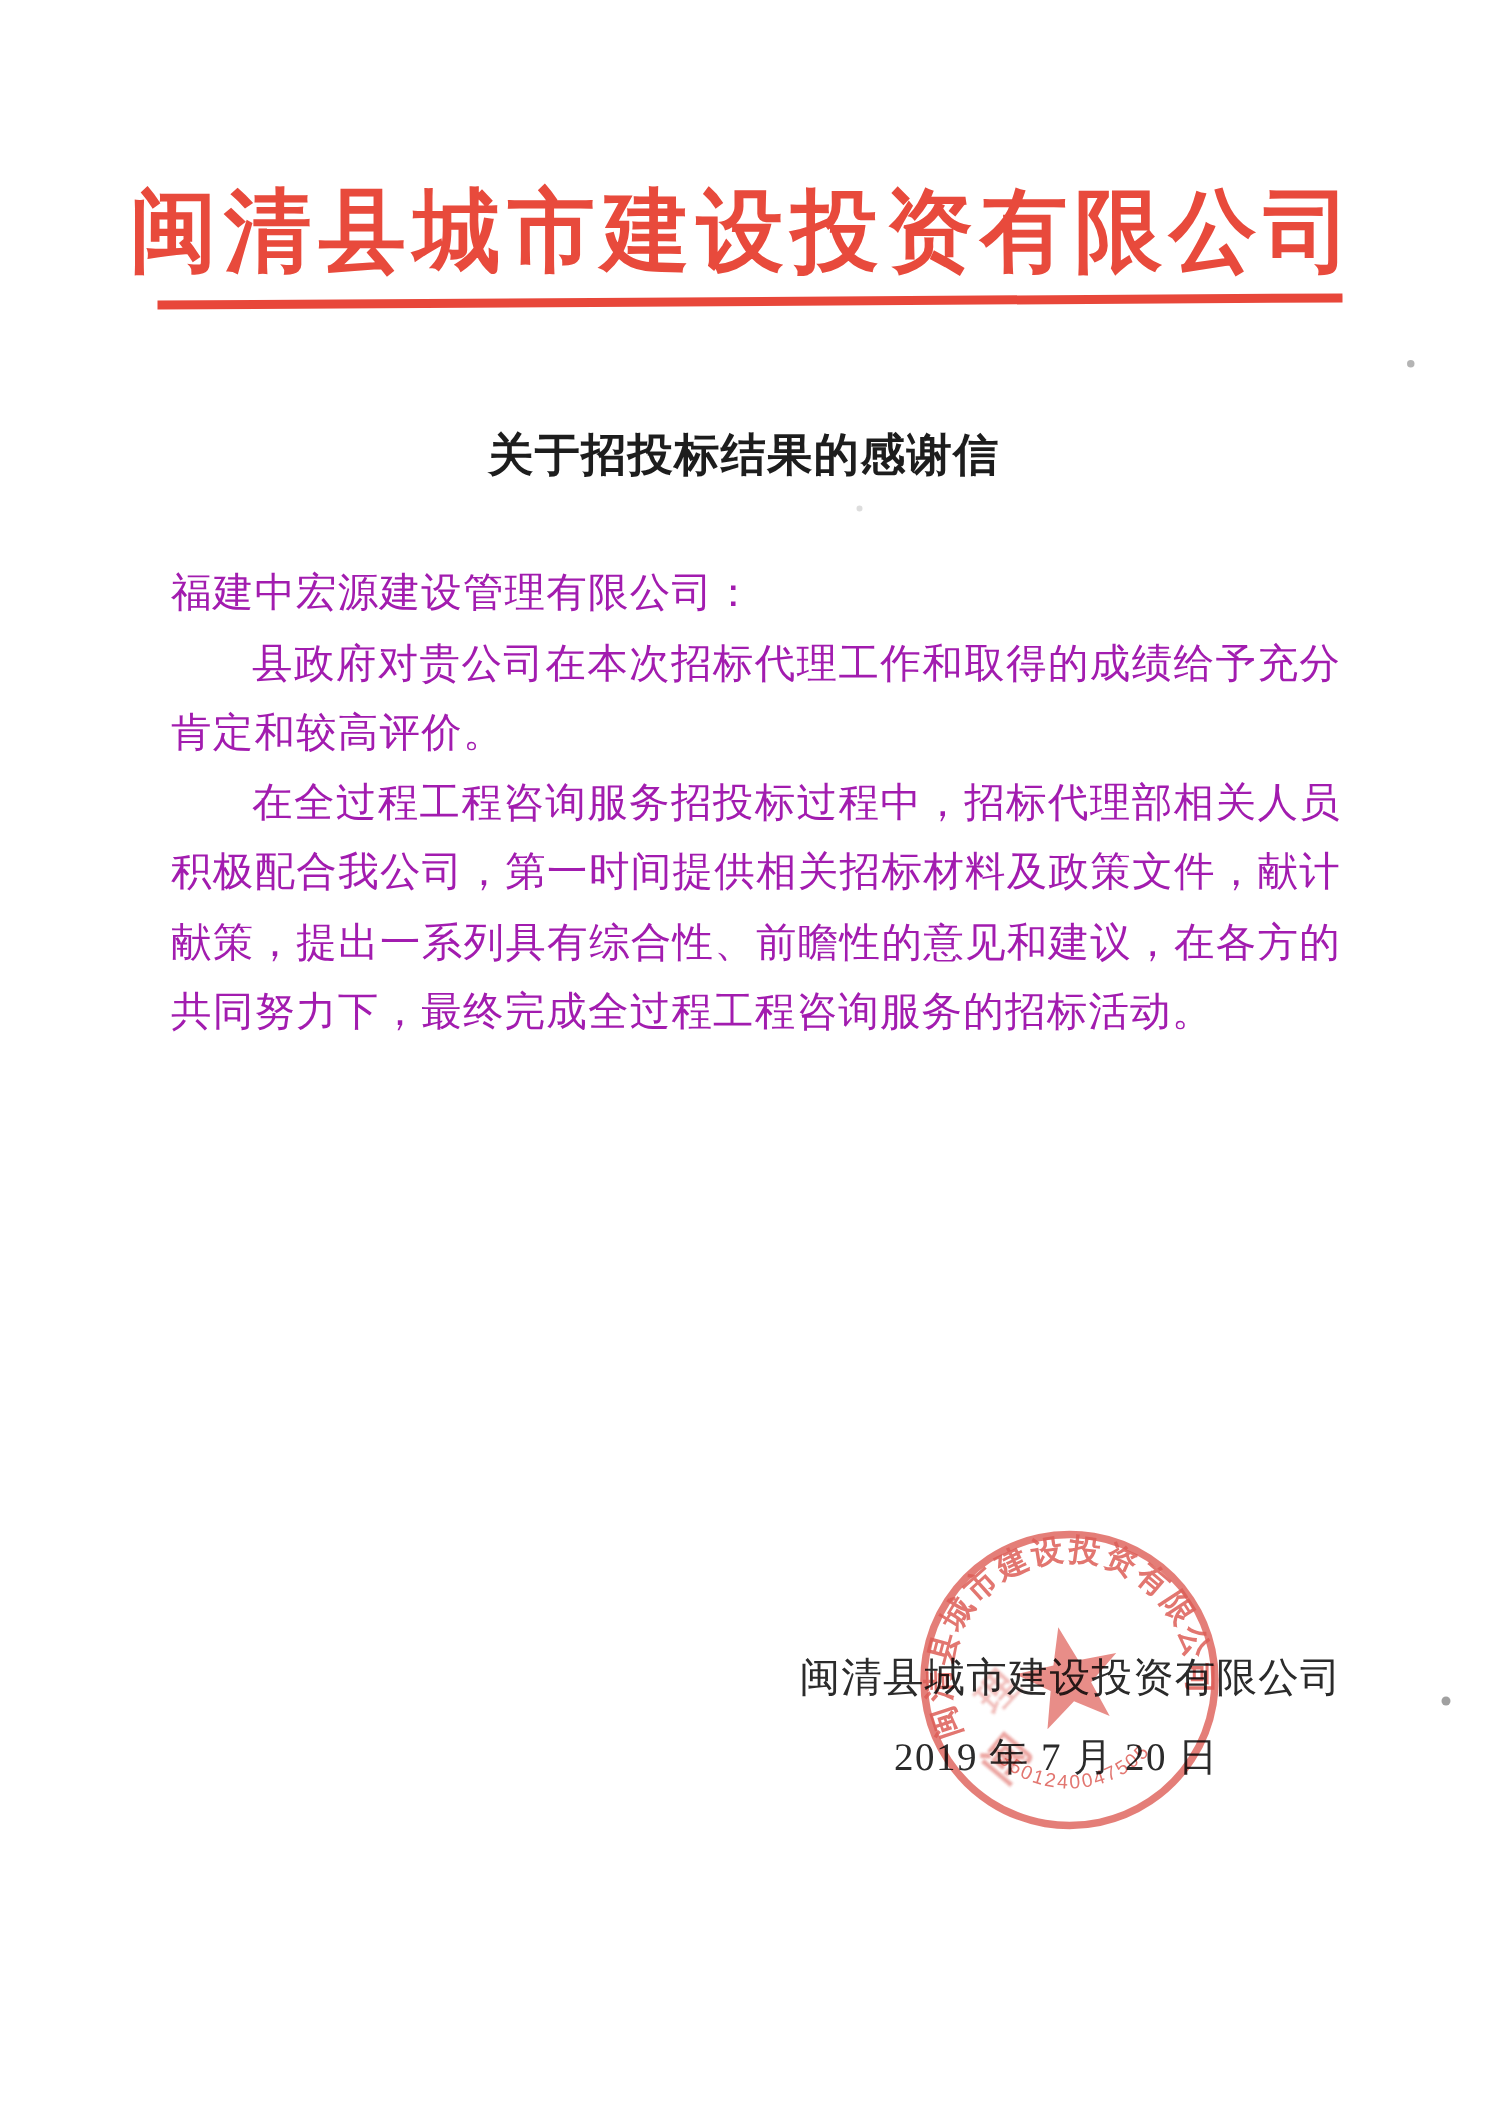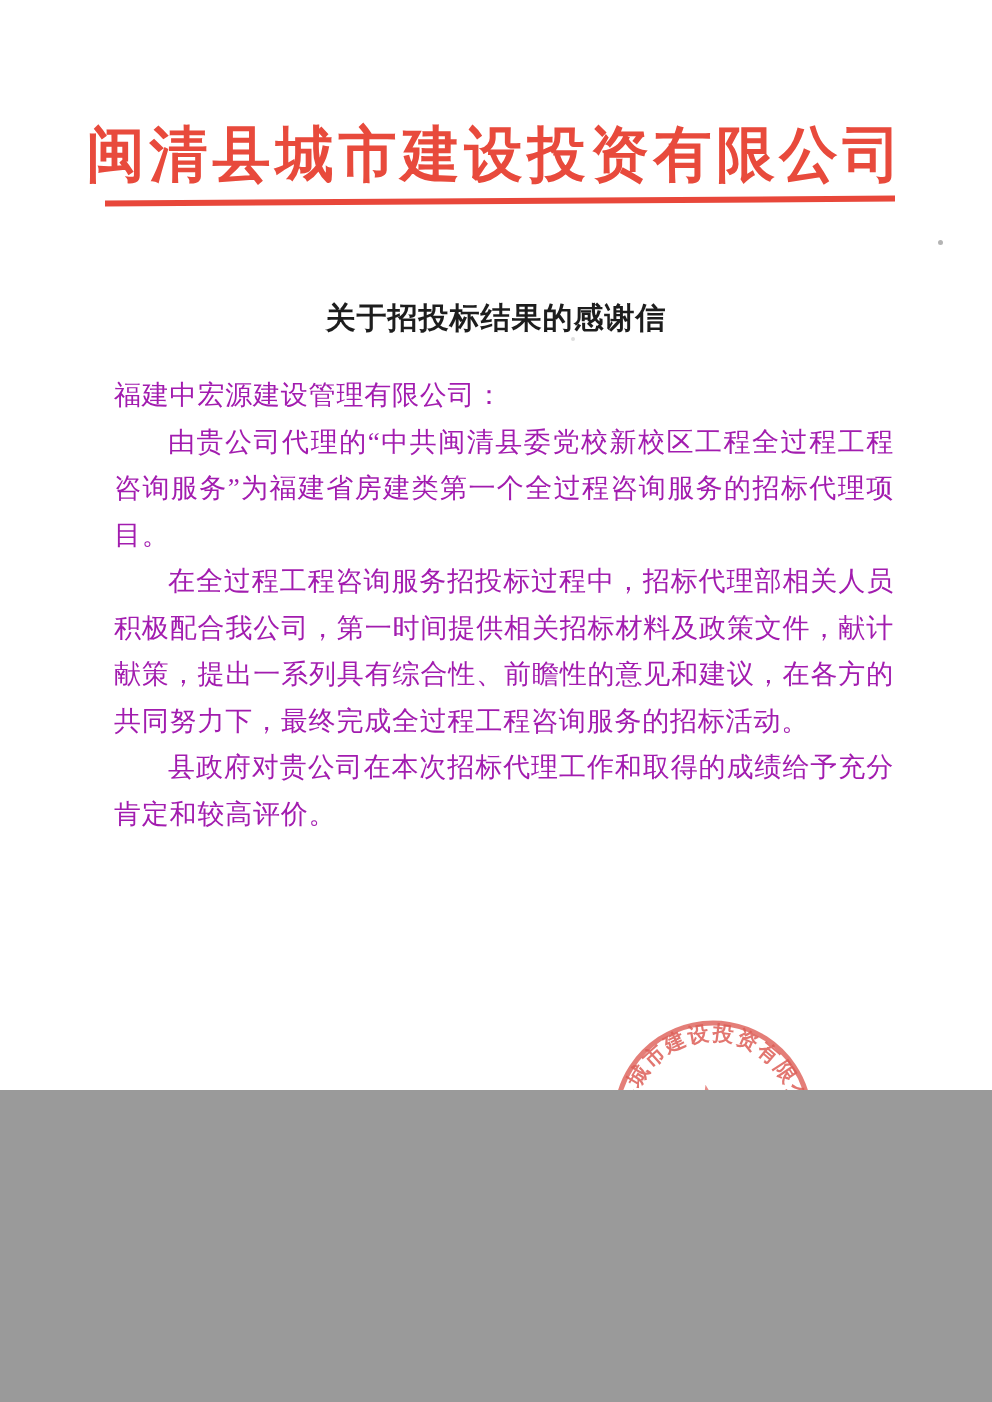--- a/index.html
+++ b/index.html
@@ -1,19 +1,19 @@
 <!DOCTYPE html>
 <html><head>
 <meta charset="utf-8">
 <style>
   html, body { margin: 0; padding: 0; background: #9a9a9a; }
   .page {
     position: relative;
     width: 992px;
-    height: 1090px;
+    height: 1402px;
     margin: 0 auto;
     background: #ffffff;
     overflow: hidden;
     font-family: "Liberation Serif", "DejaVu Serif", serif;
   }
   
   .letterhead {
     position: absolute;
     left: 0; right: 0;
     top: 116px;
@@ -33,21 +33,21 @@
     width: 790px;
     height: 6px;
     background: #e8473a;
     transform: rotate(-0.35deg);
   }
   
   .title {
     position: absolute;
     left: 0; right: 0;
     top: 283px;
-    margin: 15px;
+    margin: 0;
     text-align: center;
     font-family: "Liberation Sans", "DejaVu Sans", sans-serif;
     font-weight: bold;
     font-size: 30px;
     letter-spacing: 1px;
     color: #1d1d1d;
   }
   
   .body {
     position: absolute;
@@ -126,23 +126,22 @@
 <div class="page">
 
   <div class="letterhead">闽清县城市建设投资有限公司</div>
 
   <div class="rule"></div>
 
   <h1 class="title">关于招投标结果的感谢信</h1>
 
   <div class="body">
     <p class="salutation">福建中宏源建设管理有限公司：</p>
-    <p class="indent">由贵公司代理的“中共闽清县委党校新校区工程全过程工程咨询服务”为福建省房建类第一个全过程咨询服务的招标代理项目。</p>
+    <p class="indent">县政府对贵公司在本次招标代理工作和取得的成绩给予充分肯定和较高评价。</p>
     <p class="indent">在全过程工程咨询服务招投标过程中，招标代理部相关人员积极配合我公司，第一时间提供相关招标材料及政策文件，献计献策，提出一系列具有综合性、前瞻性的意见和建议，在各方的共同努力下，最终完成全过程工程咨询服务的招标活动。</p>
-    <p class="indent">县政府对贵公司在本次招标代理工作和取得的成绩给予充分肯定和较高评价。</p>
   </div>
 
   <div class="sig-company">闽清县城市建设投资有限公司</div>
 
   <div class="sig-date">2019 年 7 月 20 日</div>
 
   <svg class="seal" viewBox="0 0 222 222" xmlns="http://www.w3.org/2000/svg">
     <g transform="rotate(-12 110 107)">
       <circle class="ring" cx="110" cy="107" r="97"></circle>
       <defs>

